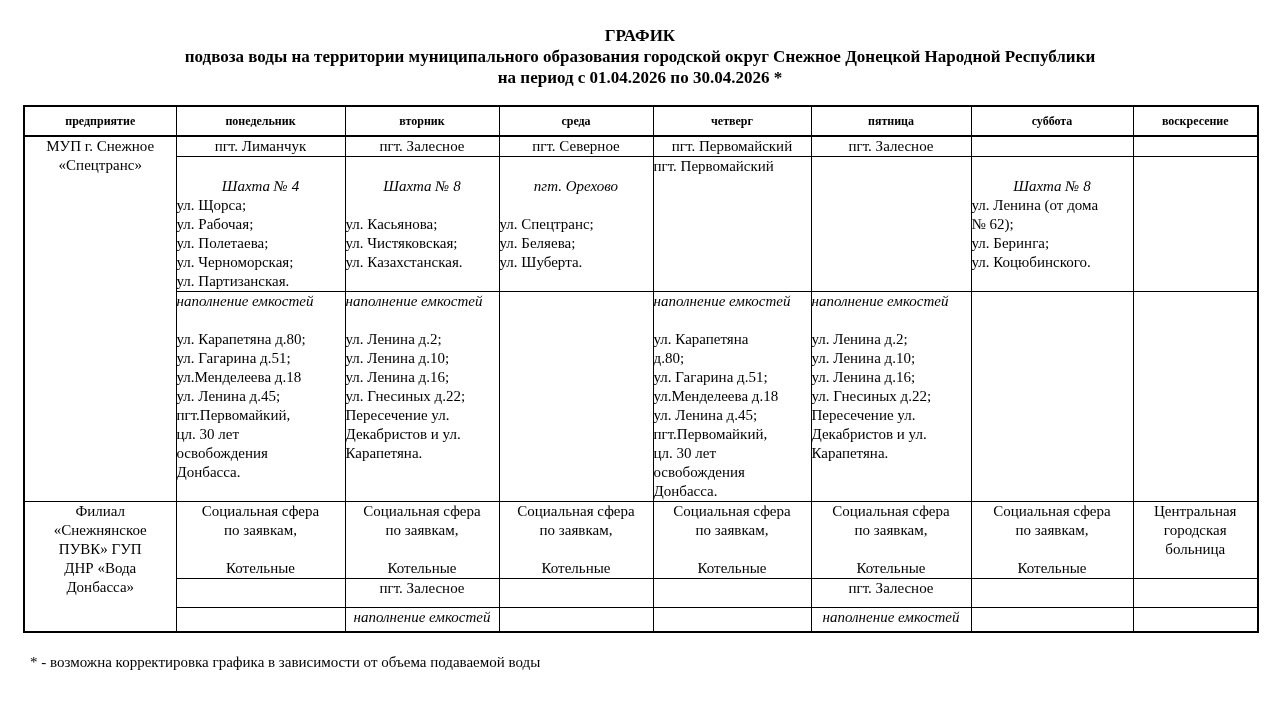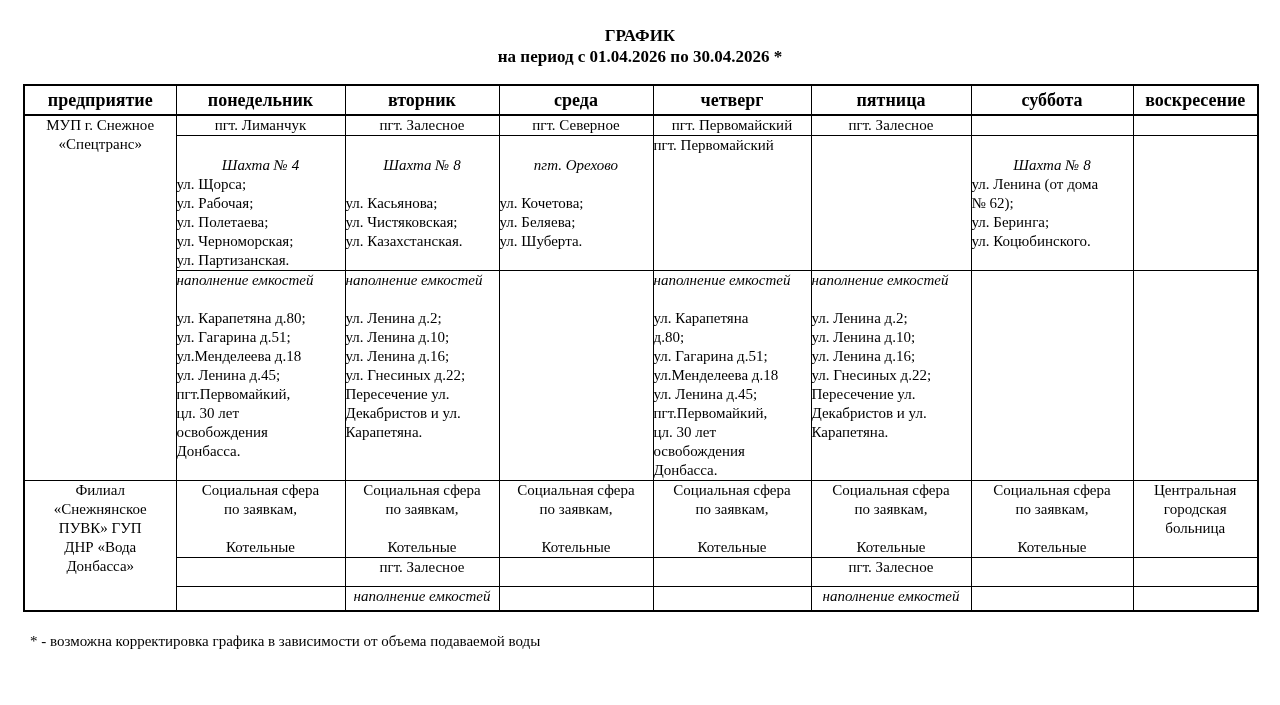--- a/index.html
+++ b/index.html
@@ -18,21 +18,21 @@
     border:2px solid #000;
   }
   table.sched td{
     border:1px solid #000;
     font-size:15px;line-height:19px;
     padding:0 0;vertical-align:top;overflow:hidden;
   }
   tr.hrow{height:30px;}
   tr.hrow td{
     font-weight:bold;text-align:center;vertical-align:middle;
-    font-size:18px;border-bottom-width:2px;padding:2px;
+    font-size:12px;border-bottom-width:2px;padding:2px;
   }
   tr.r1{height:20px;}
   tr.r2{height:112px;}
   tr.r3{height:205px;}
   tr.r4{height:66px;}
   tr.r5{height:29px;}
   tr.r6{height:24px;}
   td.c{text-align:center;}
   td.ent{
     text-align:center;vertical-align:middle;white-space:pre-line;
@@ -46,20 +46,21 @@
   .notes{margin:20px 0 0 30px;font-size:15px;line-height:19px;}
   .notes p{margin:0 0 27px 0;}
 </style>
 </head>
 <body>
 
 <div class="page">
 
   <div class="title-block">
     <div>ГРАФИК</div>
+    <div>подвоза воды на территории муниципального образования городской округ Снежное Донецкой Народной Республики</div>
     <div>на период с 01.04.2026 по 30.04.2026 *</div>
   </div>
 
   <table class="sched">
     <colgroup>
       <col style="width:152px">
         <col style="width:169px">
         <col style="width:154px">
         <col style="width:154px">
       <col style="width:158px">
@@ -104,21 +105,21 @@
       <td>
         <div class="cell-h">Шахта № 8</div>
         <div class="cell-t">
 ул. Касьянова;
 ул. Чистяковская;
 ул. Казахстанская.</div>
       </td>
       <td>
         <div class="cell-h">пгт. Орехово</div>
         <div class="cell-t">
-ул. Кочетова;
+ул. Спецтранс;
 ул. Беляева;
 ул. Шуберта.</div>
       </td>
       <td class="vmid">
         <div class="cell-t">пгт. Первомайский</div>
       </td>
       <td></td>
       <td>
         <div class="cell-h">Шахта № 8</div>
         <div class="cell-t">ул. Ленина (от дома

